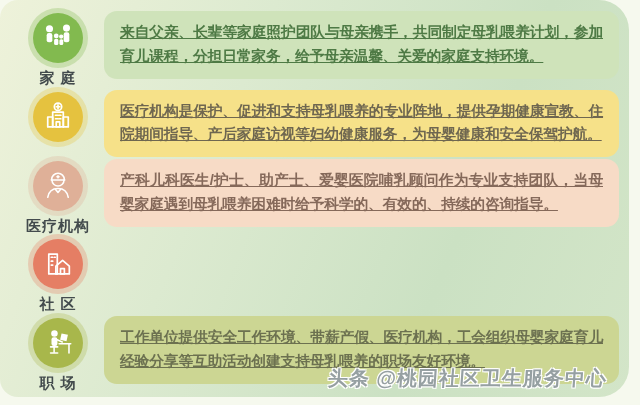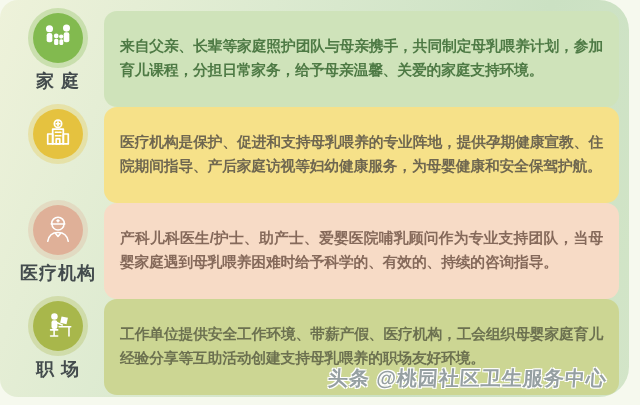--- a/index.html
+++ b/index.html
@@ -36,39 +36,40 @@
     border-radius: 50%;
     background: var(--circle);
     box-shadow: 0 0 0 5px var(--ring);
     display: flex;
     align-items: center;
     justify-content: center;
     margin-bottom: 6px;
   }
   .circle svg { width: 34px; height: 34px; display: block; }
   .row-label {
-    font-size: 18px;
+    font-size: 15px;
     font-weight: 700;
     color: #434b4d;
     white-space: nowrap;
     text-align: center;
     letter-spacing: 1px;
   }
   .text-box {
     flex: 1;
     background: var(--box-bg);
     color: var(--text-color);
     border-radius: 13px;
-    padding: 24px 16px;
+    padding: 10px 16px;
     font-size: 14.8px;
     line-height: 1.62;
     font-weight: 600;
     letter-spacing: -0.2px;
     text-align: justify;
     min-height: 66px;
+    text-decoration: underline;
   }
   .watermark {
     position: absolute;
     right: 22px;
     bottom: 5px;
     font-size: 20px;
     font-weight: 700;
     color: #96a0a2;
     letter-spacing: 1px;
     transform: skewX(-4deg);
@@ -141,20 +142,33 @@
         </span>
       </div>
       <div class="row-label">医疗机构</div>
     </div>
     <div class="text-box">
       <span>产科儿科医生/护士、助产士、爱婴医院哺乳顾问作为专业支持团队，当母婴家庭遇到母乳喂养困难时给予科学的、有效的、持续的咨询指导。</span>
     </div>
   </div>
 
   <div class="row" style="--circle: #e57e64; --ring: #e57e644d; --box-bg: #f4b1a5; --text-color: #c54a3e;">
+    <div class="icon-col">
+      <div class="circle">
+        <span>
+          <svg viewBox="0 0 48 48" fill="none" stroke="#ffffff" stroke-width="2.4" stroke-linecap="round" stroke-linejoin="round">
+            <rect x="11" y="10" width="12" height="28"></rect>
+            <path d="M14.5 14.5h2M19 14.5h1M14.5 20h2M14.5 25.5h2"></path>
+            <path d="M21 27l9.5-8L40 27v11H21z"></path>
+            <rect x="27.5" y="30.5" width="5.5" height="7.5"></rect>
+          </svg>
+        </span>
+      </div>
+      <div class="row-label">社 区</div>
+    </div>
   </div>
 
   <div class="row" style="--circle: #a8b74b; --ring: #a8b74b4d; --box-bg: #ccd693; --text-color: #6c7150;">
     <div class="icon-col">
       <div class="circle">
         <span>
           <svg viewBox="0 0 48 48" fill="#ffffff" stroke="#ffffff" stroke-width="2.2" stroke-linecap="round">
             <circle cx="19" cy="10.5" r="4.6" stroke="none"></circle>
             <rect x="14.8" y="15.8" width="8.4" height="12.5" rx="3.2" stroke="none"></rect>
             <path d="M22 19l8 3.5" fill="none"></path>

